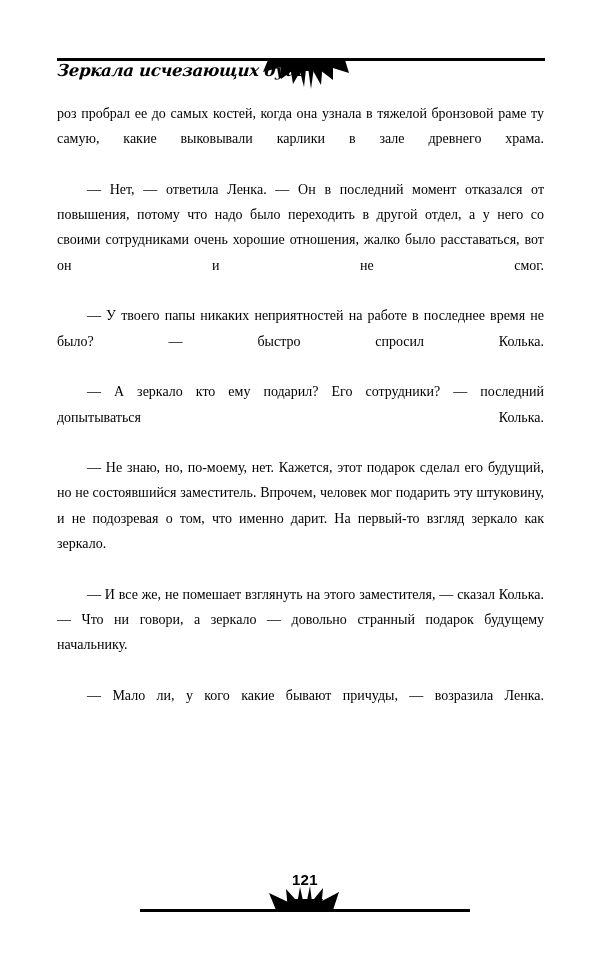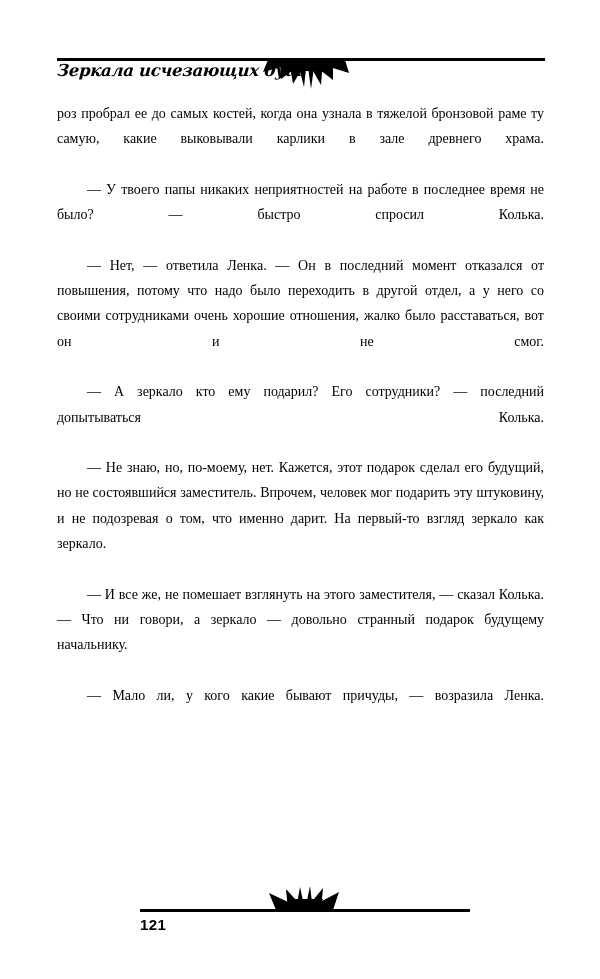--- a/index.html
+++ b/index.html
@@ -99,26 +99,25 @@
     top: 871px;
     width: 330px;
     height: 50px;
   }
 
   #page-number {
     position: absolute;
     left: 0;
     top: 0;
     width: 330px;
-    text-align: left;
+    text-align: center;
     font-family: "Liberation Sans", "DejaVu Sans", sans-serif;
     font-weight: 700;
     font-size: 15px;
     letter-spacing: 0.4px;
-    margin-top: 45px;
   }
 
   #footer-ornament {
     position: absolute;
     left: 115px;
     top: 14px;
     width: 100px;
     height: 26px;
   }
 
@@ -152,22 +151,22 @@
         <path d="M50 1 L23 1 L24 20 Z"></path>
         <path d="M50 1 L88 1 L92 14 Z"></path>
         <path d="M50 1 L11 1 L6 13 Z"></path>
         <path d="M30 1 L70 1 L64 12 L36 12 Z"></path>
       </g>
     </svg>
   </div>
 
   <div id="body-column">
     <p class="para">роз пробрал ее до самых костей, когда она узнала в тяжелой бронзовой раме ту самую, какие выковывали карлики в зале древнего храма.</p>
+    <p class="para indent">— Нет, — ответила Ленка. — Он в последний момент отказался от повышения, потому что надо было переходить в другой отдел, а у него со своими сотрудниками очень хорошие отношения, жалко было расставаться, вот он и не смог.</p>
     <p class="para indent">— У твоего папы никаких неприятностей на работе в последнее время не было? — быстро спросил Колька.</p>
-    <p class="para indent">— Нет, — ответила Ленка. — Он в последний момент отказался от повышения, потому что надо было переходить в другой отдел, а у него со своими сотрудниками очень хорошие отношения, жалко было расставаться, вот он и не смог.</p>
     <p class="para indent">— А зеркало кто ему подарил? Его сотрудники? — последний допытываться Колька.</p>
     <p class="para indent">— Не знаю, но, по-моему, нет. Кажется, этот подарок сделал его будущий, но не состоявшийся заместитель. Впрочем, человек мог подарить эту штуковину, и не подозревая о том, что именно дарит. На первый-то взгляд зеркало как зеркало.</p>
     <p class="para indent">— И все же, не помешает взглянуть на этого заместителя, — сказал Колька. — Что ни говори, а зеркало — довольно странный подарок будущему начальнику.</p>
     <p class="para indent">— Мало ли, у кого какие бывают причуды, — возразила Ленка.</p>
 
   </div>
 
   <div id="footer">
 
     <div id="page-number">121</div>

